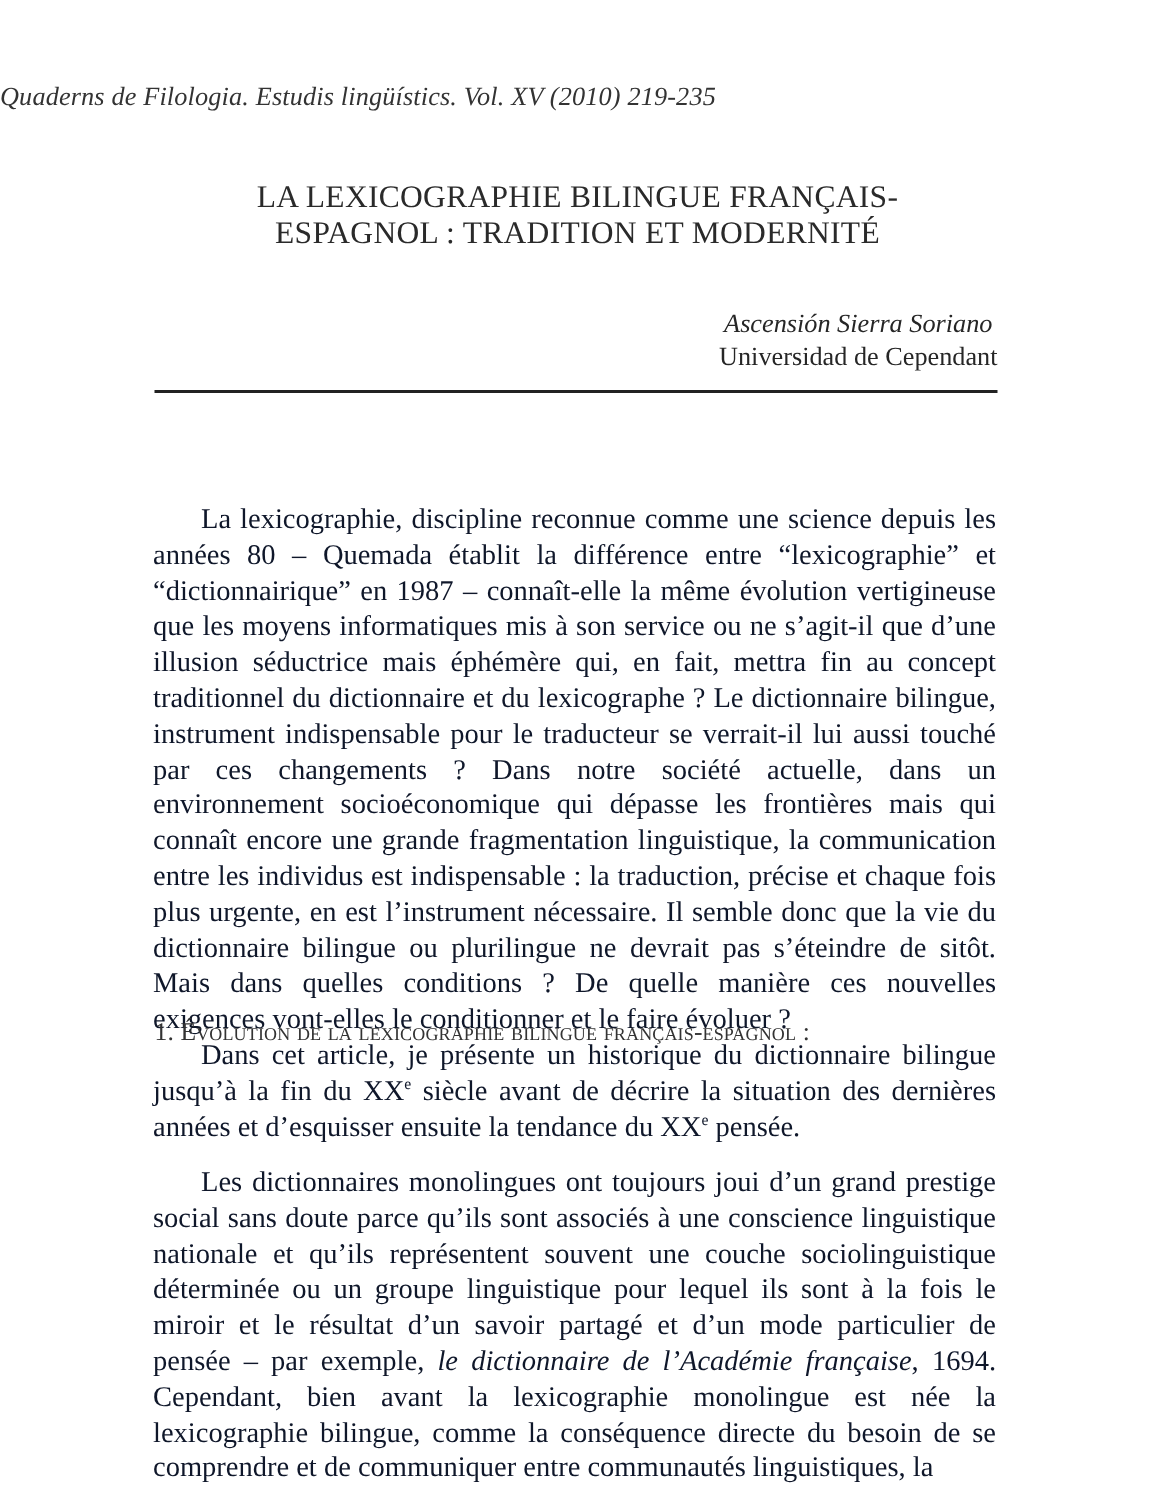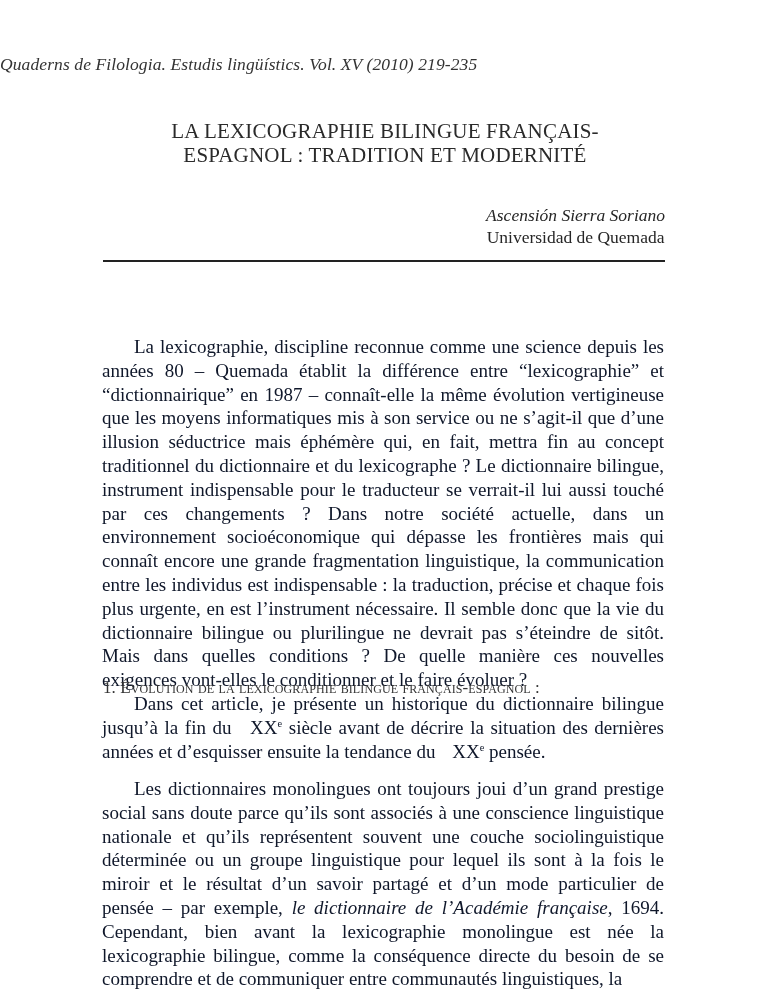--- a/index.html
+++ b/index.html
@@ -34,36 +34,36 @@
   }
   .body p { margin: 0; text-indent: 32px; }
   .body1 { top: 335px; }
   .heading {
     position: absolute; top: 677px; left: 103px; width: 562px;
     font-size: 17px; line-height: 21px; font-variant: small-caps;
     color: #333; letter-spacing: 0.1px;
   }
   .body2 { top: 732px; margin-top: 45px; }
   sup { font-size: 0.55em; vertical-align: 0.7em; line-height: 0; }
-  .sc { font-variant: small-caps; margin-left: 12px; }
+  .sc { font-variant: small-caps; }
   em { font-style: italic; }
 </style>
 </head>
 <body>
 
 <div class="journal">Quaderns de Filologia. Estudis lingüístics. Vol. XV (2010) 219-235</div>
 
 <div class="title">
   <div>LA LEXICOGRAPHIE BILINGUE FRANÇAIS-</div>
   <div>ESPAGNOL : TRADITION ET MODERNITÉ</div>
 </div>
 
 <div class="author-block">
   <div class="author-name">Ascensión Sierra Soriano</div>
-  <div>Universidad de Quemada</div>
+  <div>Universidad de Cependant</div>
 </div>
 
 <div class="rule"></div>
 
 <div class="body body1">
   <p>La lexicographie, discipline reconnue comme une science depuis les années 80 – Quemada établit la différence entre “lexicographie” et “dictionnairique” en 1987 – connaît-elle la même évolution vertigineuse que les moyens informatiques mis à son service ou ne s’agit-il que d’une illusion séductrice mais éphémère qui, en fait, mettra fin au concept traditionnel du dictionnaire et du lexicographe ? Le dictionnaire bilingue, instrument indispensable pour le traducteur se verrait-il lui aussi touché par ces changements ? Dans notre société actuelle, dans un environnement socioéconomique qui dépasse les frontières mais qui connaît encore une grande fragmentation linguistique, la communication entre les individus est indispensable : la traduction, précise et chaque fois plus urgente, en est l’instrument nécessaire. Il semble donc que la vie du dictionnaire bilingue ou plurilingue ne devrait pas s’éteindre de sitôt. Mais dans quelles conditions ? De quelle manière ces nouvelles exigences vont-elles le conditionner et le faire évoluer ?</p>
   <p><span>Dans cet article, je présente un historique du dictionnaire bilingue jusqu’à la fin du </span><span class="sc">XX</span><sup>e</sup><span> siècle avant de décrire la situation des dernières années et d’esquisser ensuite la tendance du </span><span class="sc">XX</span><sup>e</sup><span> pensée.</span></p>
 </div>
 
 <div class="heading">

